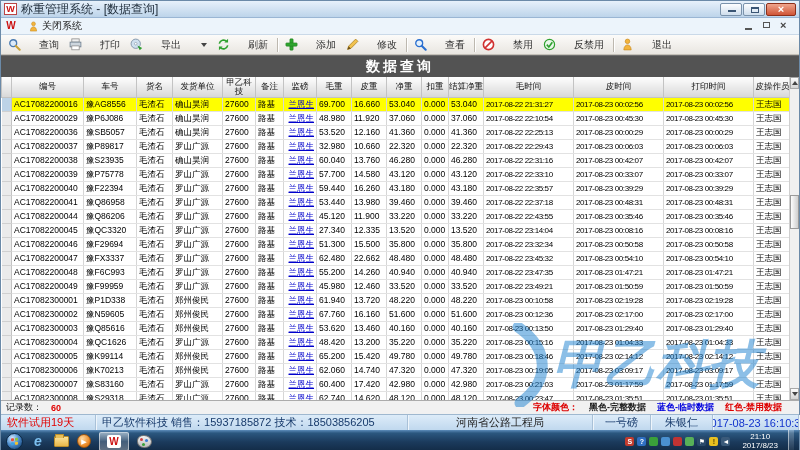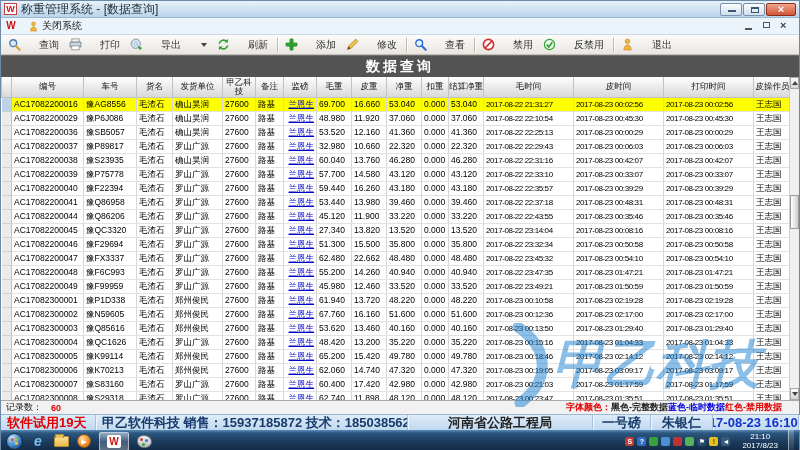--- a/index.html
+++ b/index.html
@@ -78,25 +78,25 @@
     border-left:3px solid transparent; border-right:3px solid transparent; border-bottom:4px solid #444; }
   .tri-down { position:absolute; left:1px; top:3px; width:0; height:0;
     border-left:3px solid transparent; border-right:3px solid transparent; border-top:4px solid #444; }
   .vs-thumb { position:absolute; left:0; top:118px; width:9px; height:34px;
     background:linear-gradient(90deg,#fdfdfd,#cfcfcf); border:1px solid #9a9a9a; }
 
   
   .record-bar { height:14px; flex:0 0 14px; background:#f1f1f1; border-top:1px solid #ababab;
     display:flex; align-items:center; font-size:9px; padding:0 5px; color:#111; }
   .rc-count { color:#e00000; font-weight:bold; margin-left:9px; }
-  .legend { margin-left:auto; display:flex; margin-right:12px; font-weight:bold; }
+  .legend { margin-left:auto; display:flex; gap:11px; margin-right:12px; font-weight:bold; }
 
   
   .status-bar { height:16px; flex:0 0 16px; background:linear-gradient(#ddecf9,#c0d8ee);
-    border-top:1px solid #9fb8cf; display:flex; font-size:13px; font-weight:bold;justify-content:center; }
+    border-top:1px solid #9fb8cf; display:flex; font-size:11px; font-weight:normal;justify-content:center; }
   .sb-seg { border-right:1px solid #a9c1d8; box-shadow:1px 0 0 #eef5fb; display:flex;
     align-items:center; padding:0 6px; color:#173a6b; overflow:hidden; white-space:nowrap; }
   .sb-trial { width:95px; color:#e00000; }
   .sb-vendor { width:312px; }
   .sb-org { width:185px; justify-content:center; color:#222; }
   .sb-scale { width:58px; justify-content:center; }
   .sb-oper { width:62px; justify-content:center; }
   .sb-time { flex:1; justify-content:center; color:#1133cc; }
 
   
@@ -480,21 +480,21 @@
           <tr>
             <td class="sel"></td>
             <td>AC17082200045</td>
             <td>豫QC3320</td>
             <td>毛渣石</td>
             <td>罗山广源</td>
             <td>27600</td>
             <td>路基</td>
             <td class="supervisor">兰恩生</td>
             <td>27.340</td>
-            <td>13.820</td>
+            <td>12.335</td>
             <td>13.520</td>
             <td>0.000</td>
             <td>13.520</td>
             <td class="time">2017-08-22 23:14:04</td>
             <td class="time">2017-08-23 00:08:16</td>
             <td class="time">2017-08-23 00:08:16</td>
             <td>王志国</td>
           </tr>
           <tr>
             <td class="sel"></td>
@@ -708,21 +708,21 @@
           <tr>
             <td class="sel"></td>
             <td>AC17082300008</td>
             <td>豫S29318</td>
             <td>毛渣石</td>
             <td>罗山广源</td>
             <td>27600</td>
             <td>路基</td>
             <td class="supervisor">兰恩生</td>
             <td>62.740</td>
-            <td>11.898</td>
+            <td>14.620</td>
             <td>48.120</td>
             <td>0.000</td>
             <td>48.120</td>
             <td class="time">2017-08-23 00:23:47</td>
             <td class="time">2017-08-23 01:35:51</td>
             <td class="time">2017-08-23 01:35:51</td>
             <td>王志国</td>
           </tr>
         </tbody>
     </table>

